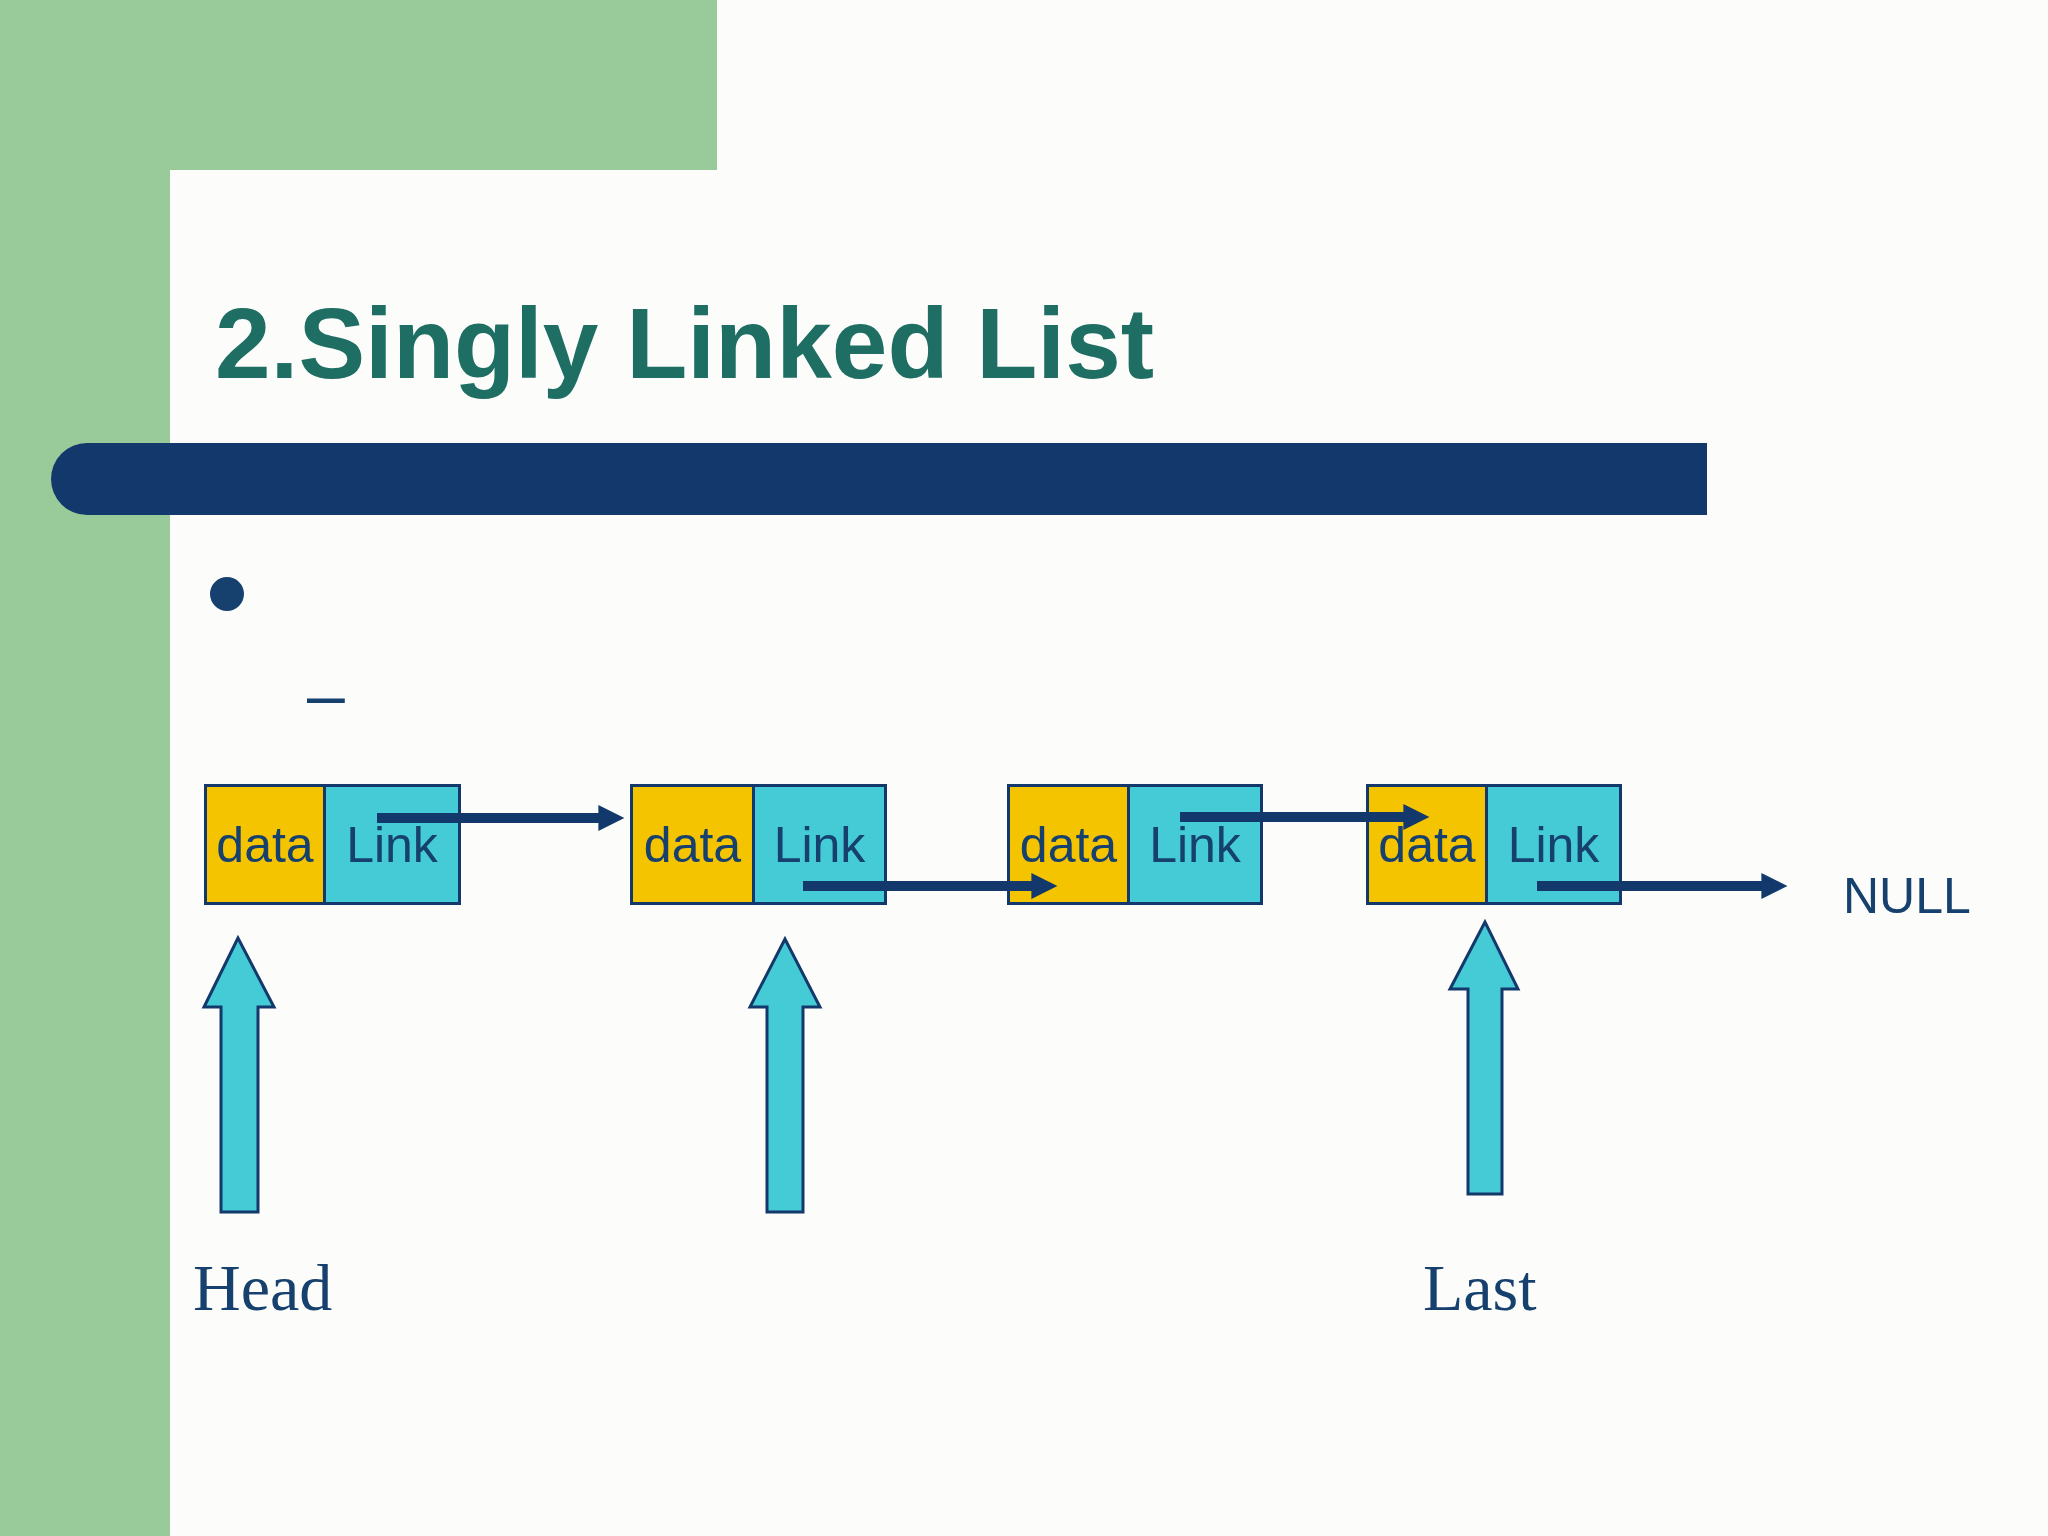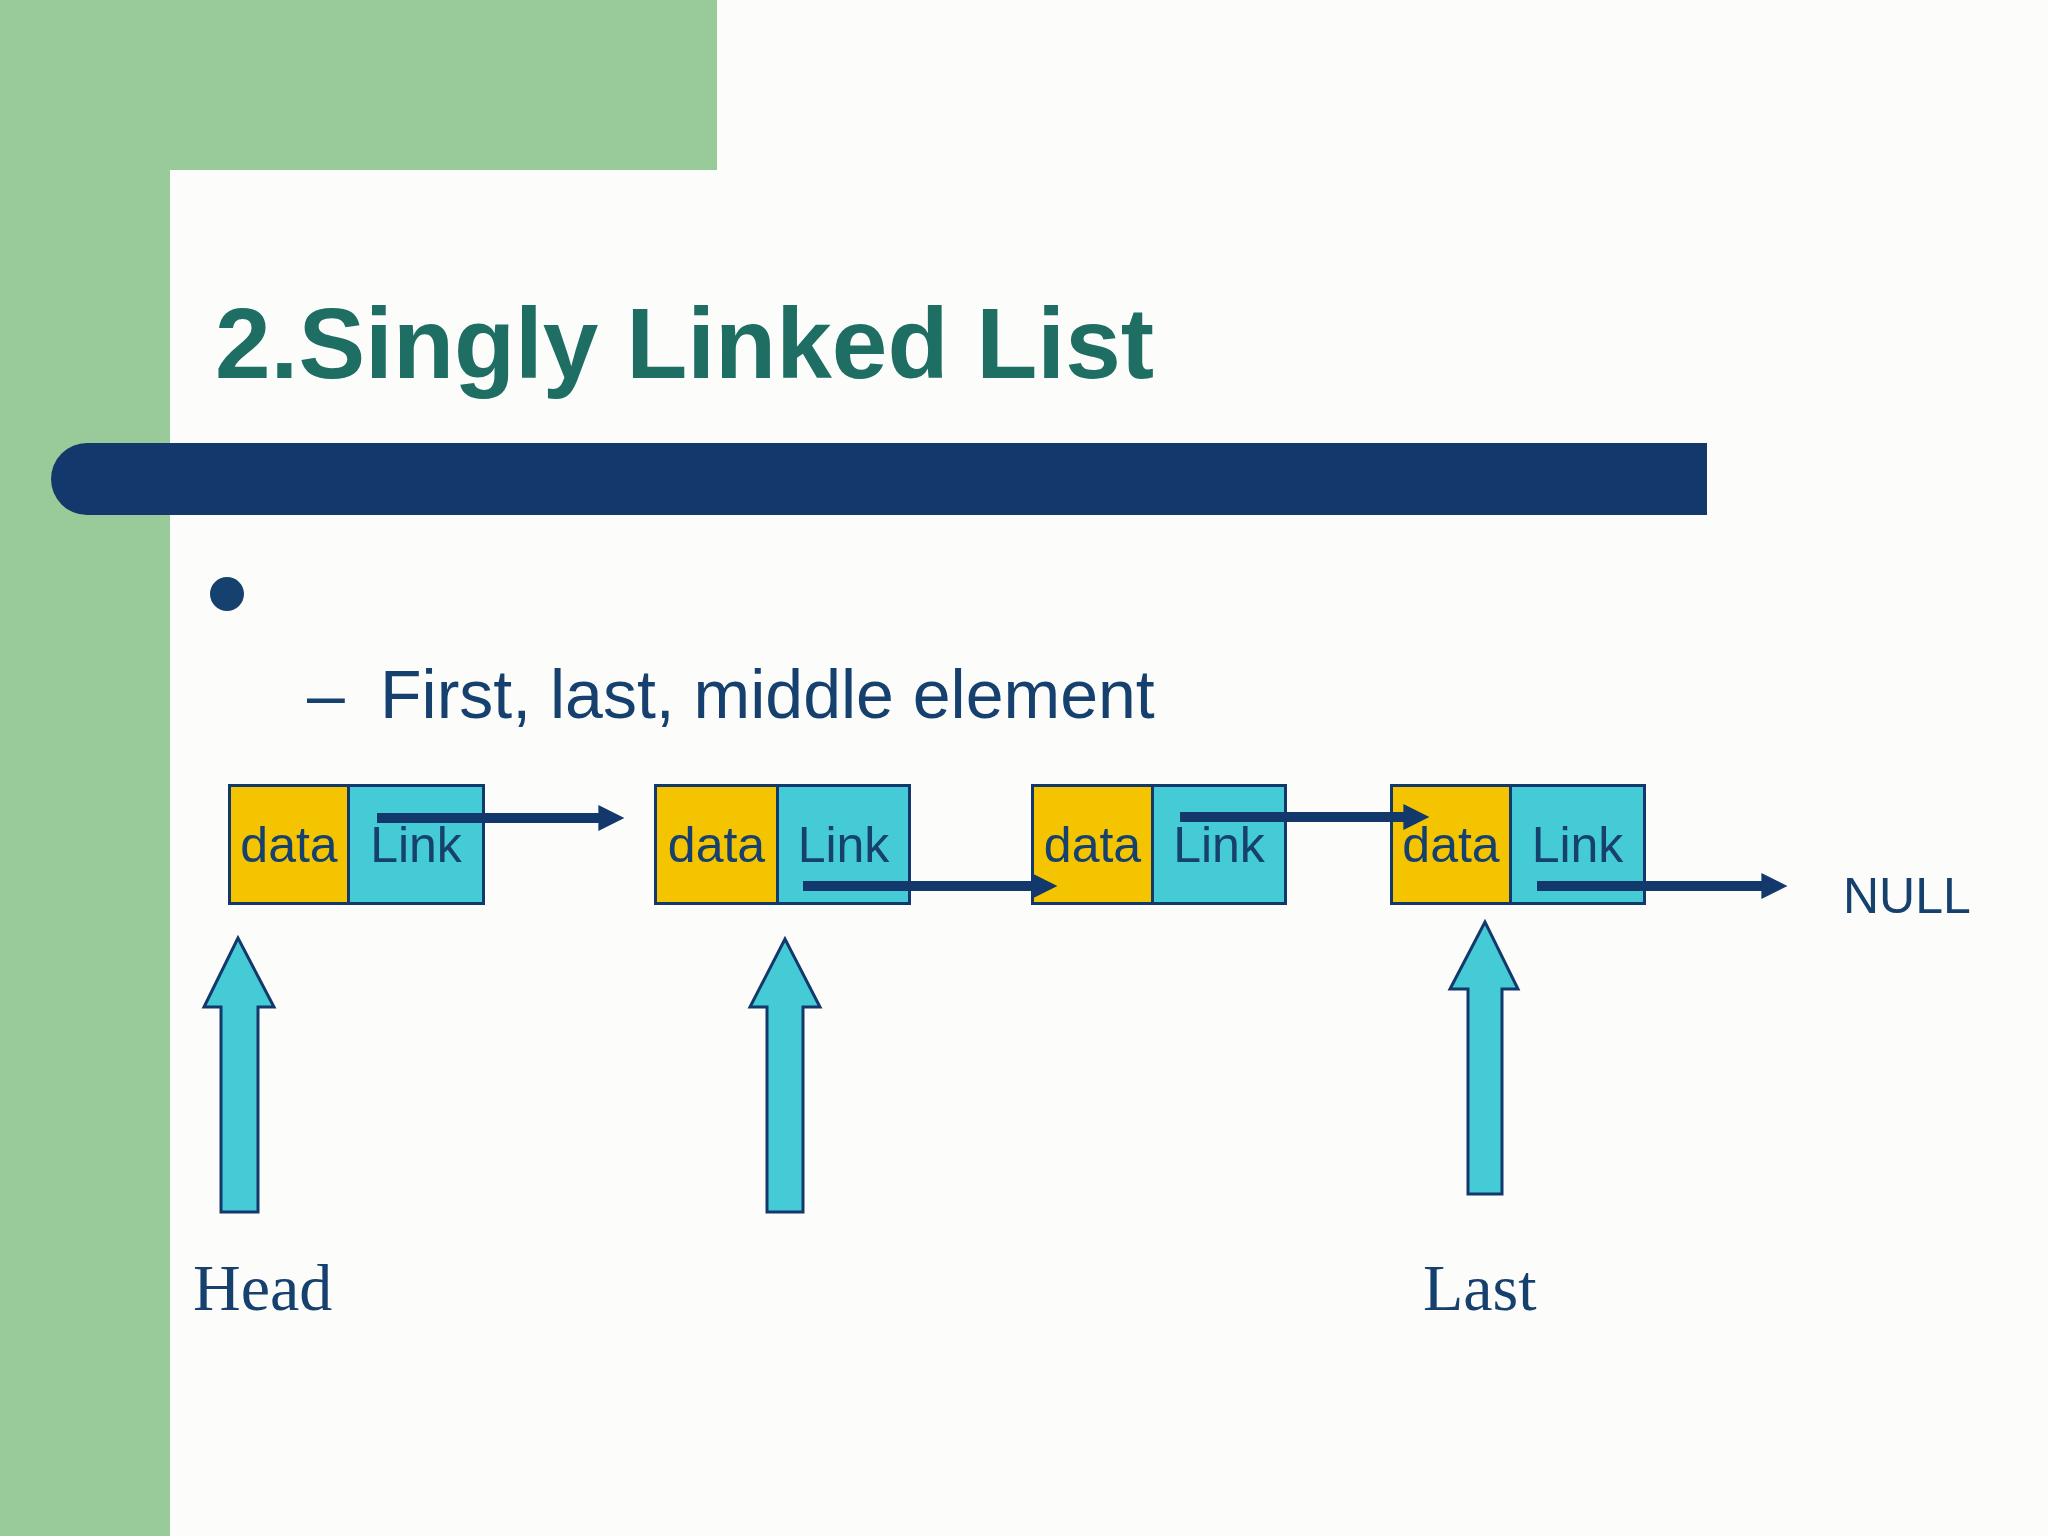--- a/index.html
+++ b/index.html
@@ -60,21 +60,20 @@
     position:absolute;left:380px;top:660px;
     font-size:68px;line-height:1;
     color:var(--text-navy,#16406e);
     white-space:nowrap;
   }
   
   .node{
     position:absolute;top:784px;height:121px;
     display:flex;box-sizing:border-box;
     border:3px solid var(--navy,#13386b);
-    margin-left:24px;
   }
   .node .cell{
     display:flex;align-items:center;justify-content:center;
     font-size:50px;color:var(--text-navy,#16406e);
     box-sizing:border-box;height:100%;
   }
   .node .data{
     background:var(--yellow,#f5c400);
     border-right:3px solid var(--navy,#13386b);
   }
@@ -115,21 +114,20 @@
 
   <div class="green-left"></div>
   <div class="green-top"></div>
   <div class="content-panel"></div>
 
   <div class="slide-title">2.Singly Linked List</div>
   <div class="title-bar"></div>
 
   <div class="bullet-dot"></div>
   <div class="sub-dash">–</div>
-  <div class="sub-text">First, last, middle element</div>
 
   <div class="node node1">
     <div class="cell data">data</div>
     <div class="cell link">Link</div>
   </div>
   <div class="node node2">
     <div class="cell data">data</div>
     <div class="cell link">Link</div>
   </div>
   <div class="node node3">

